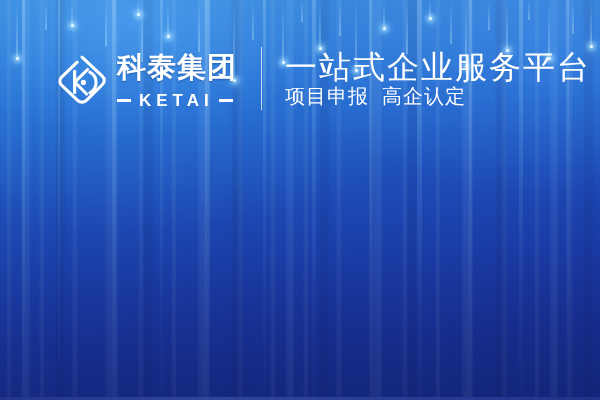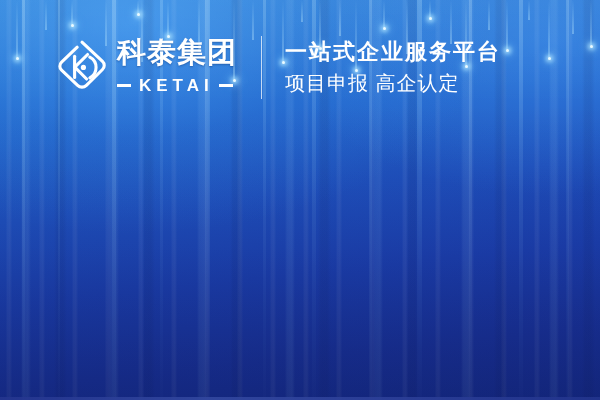--- a/index.html
+++ b/index.html
@@ -113,21 +113,21 @@
   }
 
   
   .header {
     position: absolute;
     left: 0;
     top: 36px;
     width: 556px;
     height: 74px;
     display: flex;
-    align-items: flex-start;
+    align-items: flex-end;
   }
 
   .logo-block {
     display: flex;
     align-items: center;
     margin-left: 56px;
   }
 
   .logo-mark {
     width: 52px;
@@ -180,29 +180,29 @@
     flex: 0 0 auto;
   }
 
   .tagline-block {
     margin-left: 23px;
     display: flex;
     flex-direction: column;
     justify-content: center;
   }
   .tagline-main {
-    font-size: 22px;
+    font-size: 32px;
     line-height: 32px;
     color: #ffffff;
     letter-spacing: 2px;
     white-space: nowrap;
-    font-weight: 700;
+    font-weight: 400;
   }
   .tagline-sub {
-    font-family: Liberation Sans, sans-serif;
+    font-family: Liberation Mono, monospace;
     font-size: 20px;
     line-height: 24px;
     color: #ffffff;
     letter-spacing: 1px;
     white-space: nowrap;
     margin-top: 3px;
   }
 
   
   .title {

